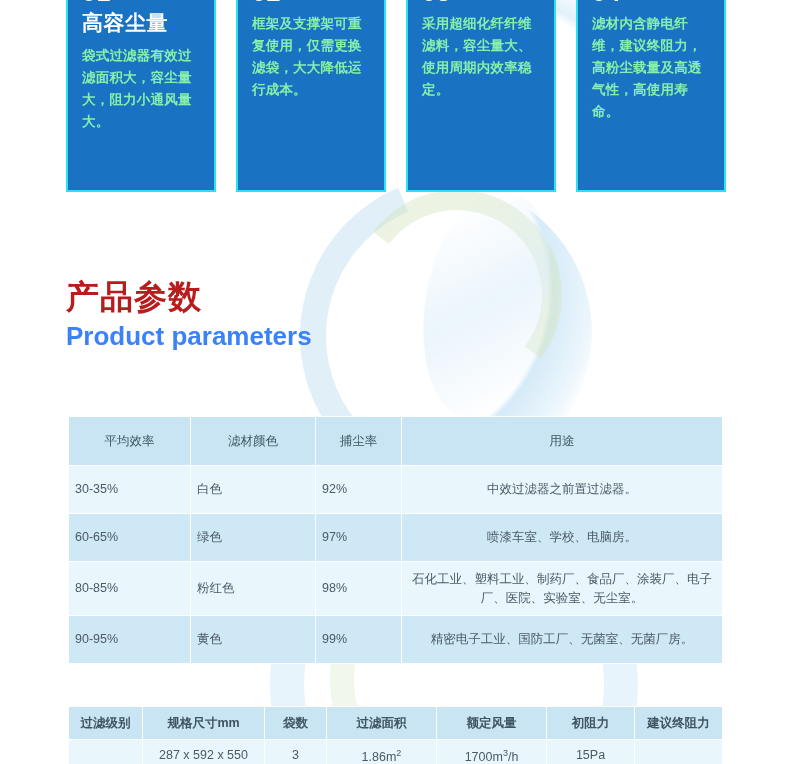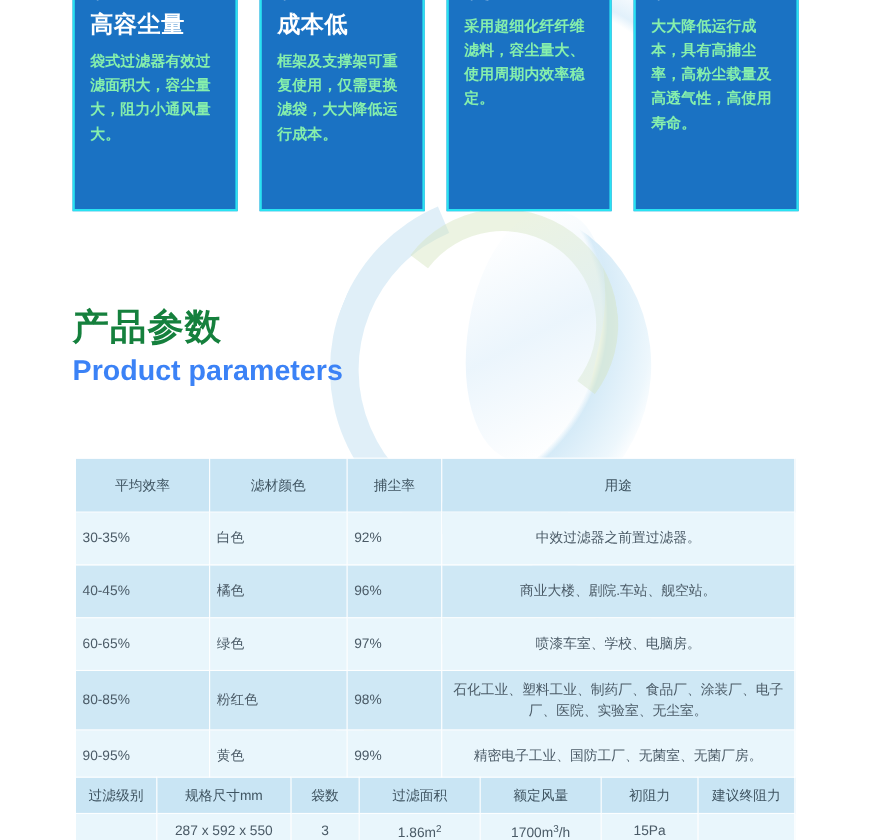--- a/index.html
+++ b/index.html
@@ -84,21 +84,21 @@
     line-height:30px;margin-top:2px;letter-spacing:.5px;
   }
   .card-desc{
     font-size:13.5px;color:#86efac;font-weight:bold;
     line-height:22px;margin-top:7px;letter-spacing:.2px;
   }
 
   
   .section-head{position:absolute;left:66px;top:277px;z-index:3;}
   .sec-cn{
-    font-size:33px;font-weight:bold;color:#15803d;
+    font-size:33px;font-weight:bold;color:#b91c1c;
     letter-spacing:1px;line-height:40px;
   }
   .sec-en{
     font-size:26px;font-weight:bold;color:#3b82f6;
     letter-spacing:0px;line-height:34px;margin-top:2px;
   }
 
   
   .table-main{
     position:absolute;left:68px;top:416px;width:654px;
@@ -126,21 +126,21 @@
   
   .table-spec{
     position:absolute;left:68px;top:706px;width:654px;
     border-collapse:collapse;z-index:3;table-layout:fixed;
   }
   .table-spec th,.table-spec td{
     border:1px solid rgba(255,255,255,.95);
     font-size:12.5px;font-weight:normal;text-align:center;
     color:#4a5a66;line-height:18px;
   }
-  .table-spec th{background:#c9e5f4;height:30px;color:#3f5461;}
+  .table-spec th{background:#c9e5f4;height:30px;color:#3f5461;font-weight:bold;}
   .table-spec td{background:#e9f6fc;height:28px;}
   .s1{width:74px;} .s2{width:122px;} .s3{width:62px;}
   .s4{width:110px;} .s5{width:110px;} .s6{width:88px;} .s7{width:88px;}
 
   .sup{font-size:9px;vertical-align:super;}
 </style>
 </head>
 <body>
 
 <div class="bg-wrap">
@@ -156,32 +156,31 @@
 <div class="cards">
 
   <div class="card c1">
     <div class="card-num">01</div>
     <div class="card-title">高容尘量</div>
     <div class="card-desc">袋式过滤器有效过滤面积大，容尘量大，阻力小通风量大。</div>
   </div>
 
   <div class="card c2">
     <div class="card-num">02</div>
-    <div class="card-title">成本低</div>
     <div class="card-desc">框架及支撑架可重复使用，仅需更换滤袋，大大降低运行成本。</div>
   </div>
 
   <div class="card c3">
     <div class="card-num">03</div>
     <div class="card-desc">采用超细化纤纤维滤料，容尘量大、使用周期内效率稳定。</div>
   </div>
 
   <div class="card c4">
     <div class="card-num">04</div>
-    <div class="card-desc">大大降低运行成本，具有高捕尘率，高粉尘载量及高透气性，高使用寿命。</div>
+    <div class="card-desc">滤材内含静电纤维，建议终阻力，高粉尘载量及高透气性，高使用寿命。</div>
   </div>
 
 </div>
 
 <div class="section-head">
   <div class="sec-cn">产品参数</div>
   <div class="sec-en">Product parameters</div>
 </div>
 
 <table class="table-main">
@@ -198,26 +197,20 @@
       <th>捕尘率</th>
       <th class="use">用途</th>
     </tr>
   </thead>
   <tbody>
     <tr>
       <td>30-35%</td>
       <td>白色</td>
       <td>92%</td>
       <td class="use">中效过滤器之前置过滤器。</td>
-    </tr>
-    <tr>
-      <td>40-45%</td>
-      <td>橘色</td>
-      <td>96%</td>
-      <td class="use">商业大楼、剧院.车站、舰空站。</td>
     </tr>
     <tr>
       <td>60-65%</td>
       <td>绿色</td>
       <td>97%</td>
       <td class="use">喷漆车室、学校、电脑房。</td>
     </tr>
     <tr class="tall">
       <td>80-85%</td>
       <td>粉红色</td>

